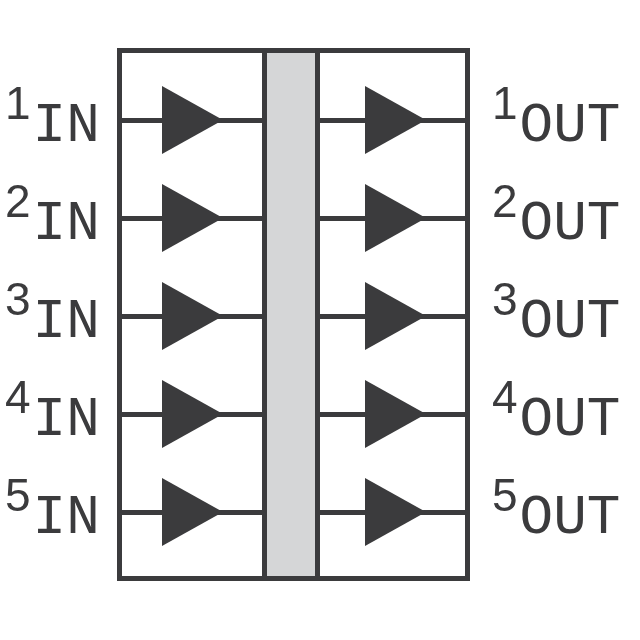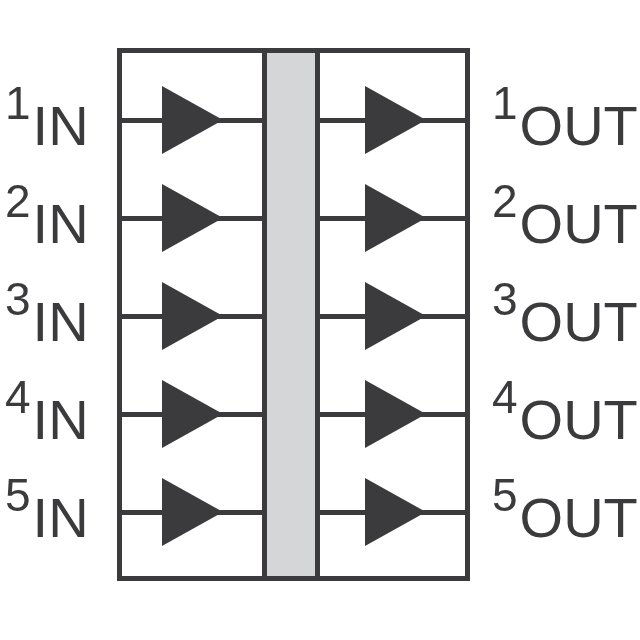--- a/index.html
+++ b/index.html
@@ -79,20 +79,21 @@
     font-size: 46px;
     line-height: 1;
     display: inline-block;
   }
   .nm {
     font-size: 56px;
     line-height: 1;
     display: inline-block;
     transform: translateY(18px);
     margin-left: 2px;
+    font-family: Liberation Mono, monospace;
   }
 </style>
 </head>
 <body>
 
 <div class="stage">
 
   <div class="device-box"></div>
   <div class="barrier"></div>
 

